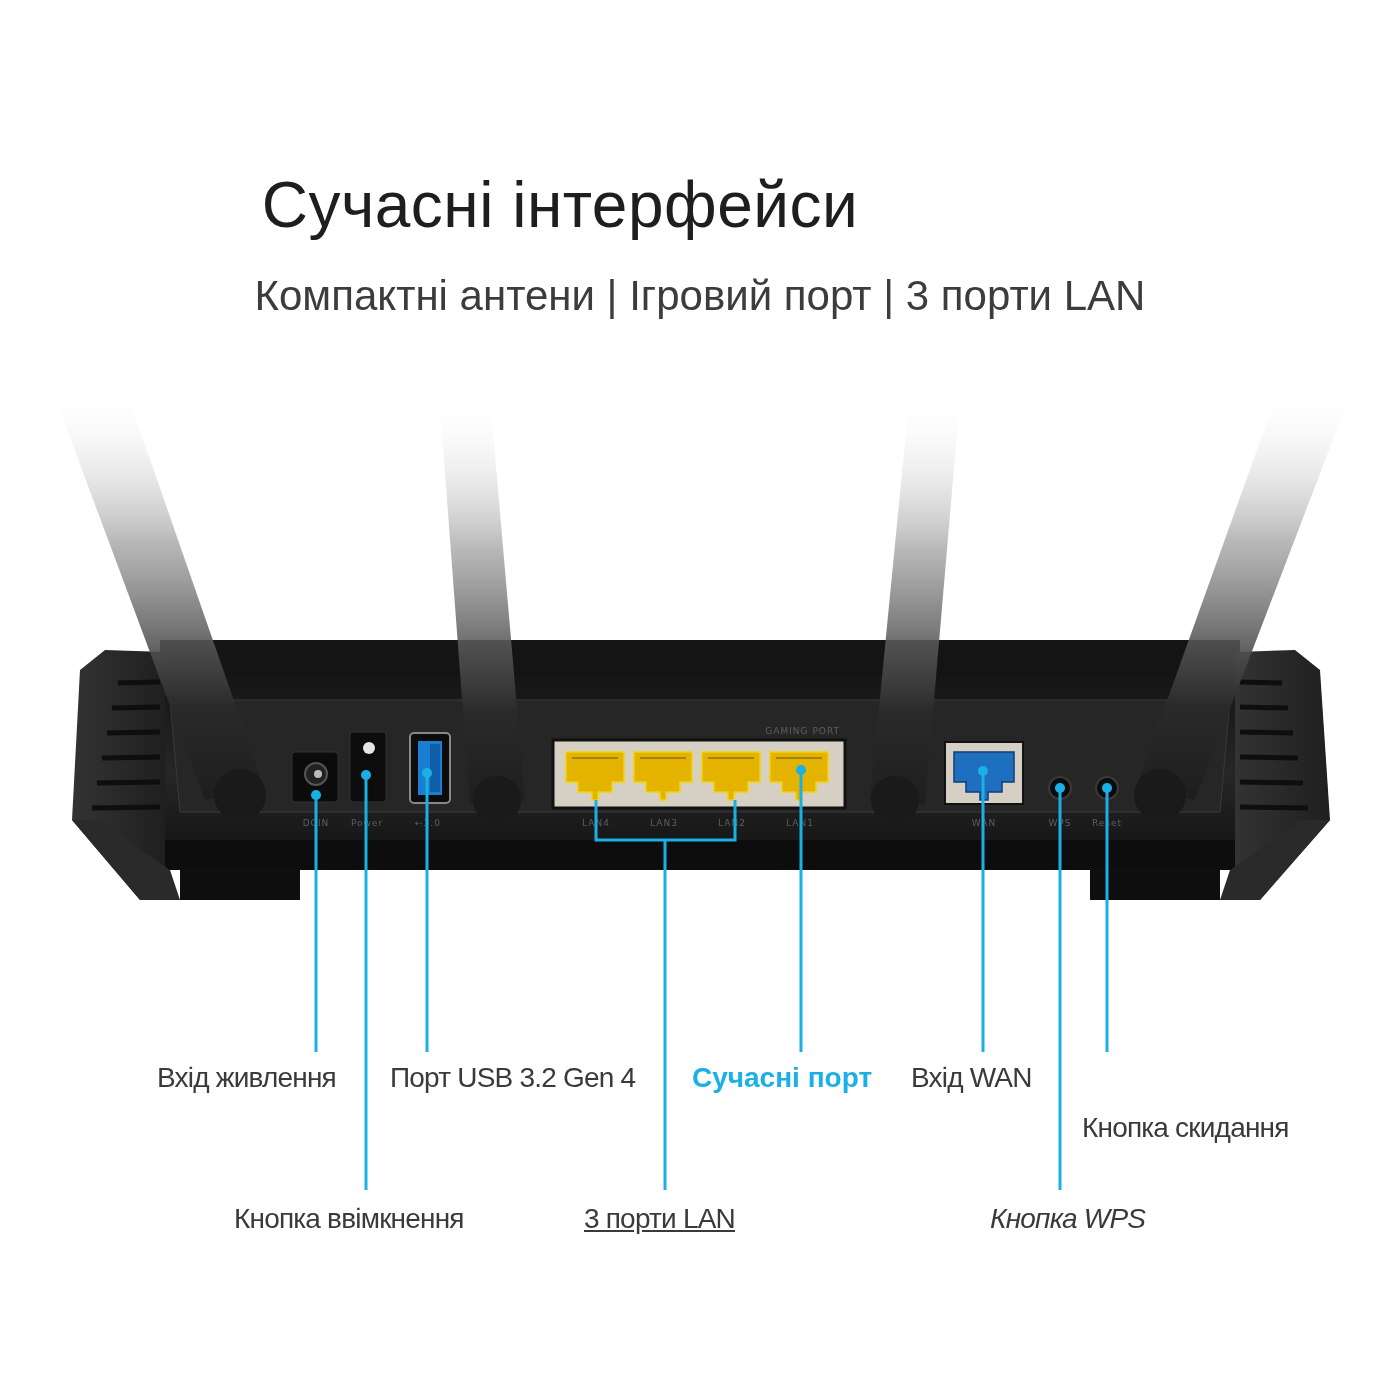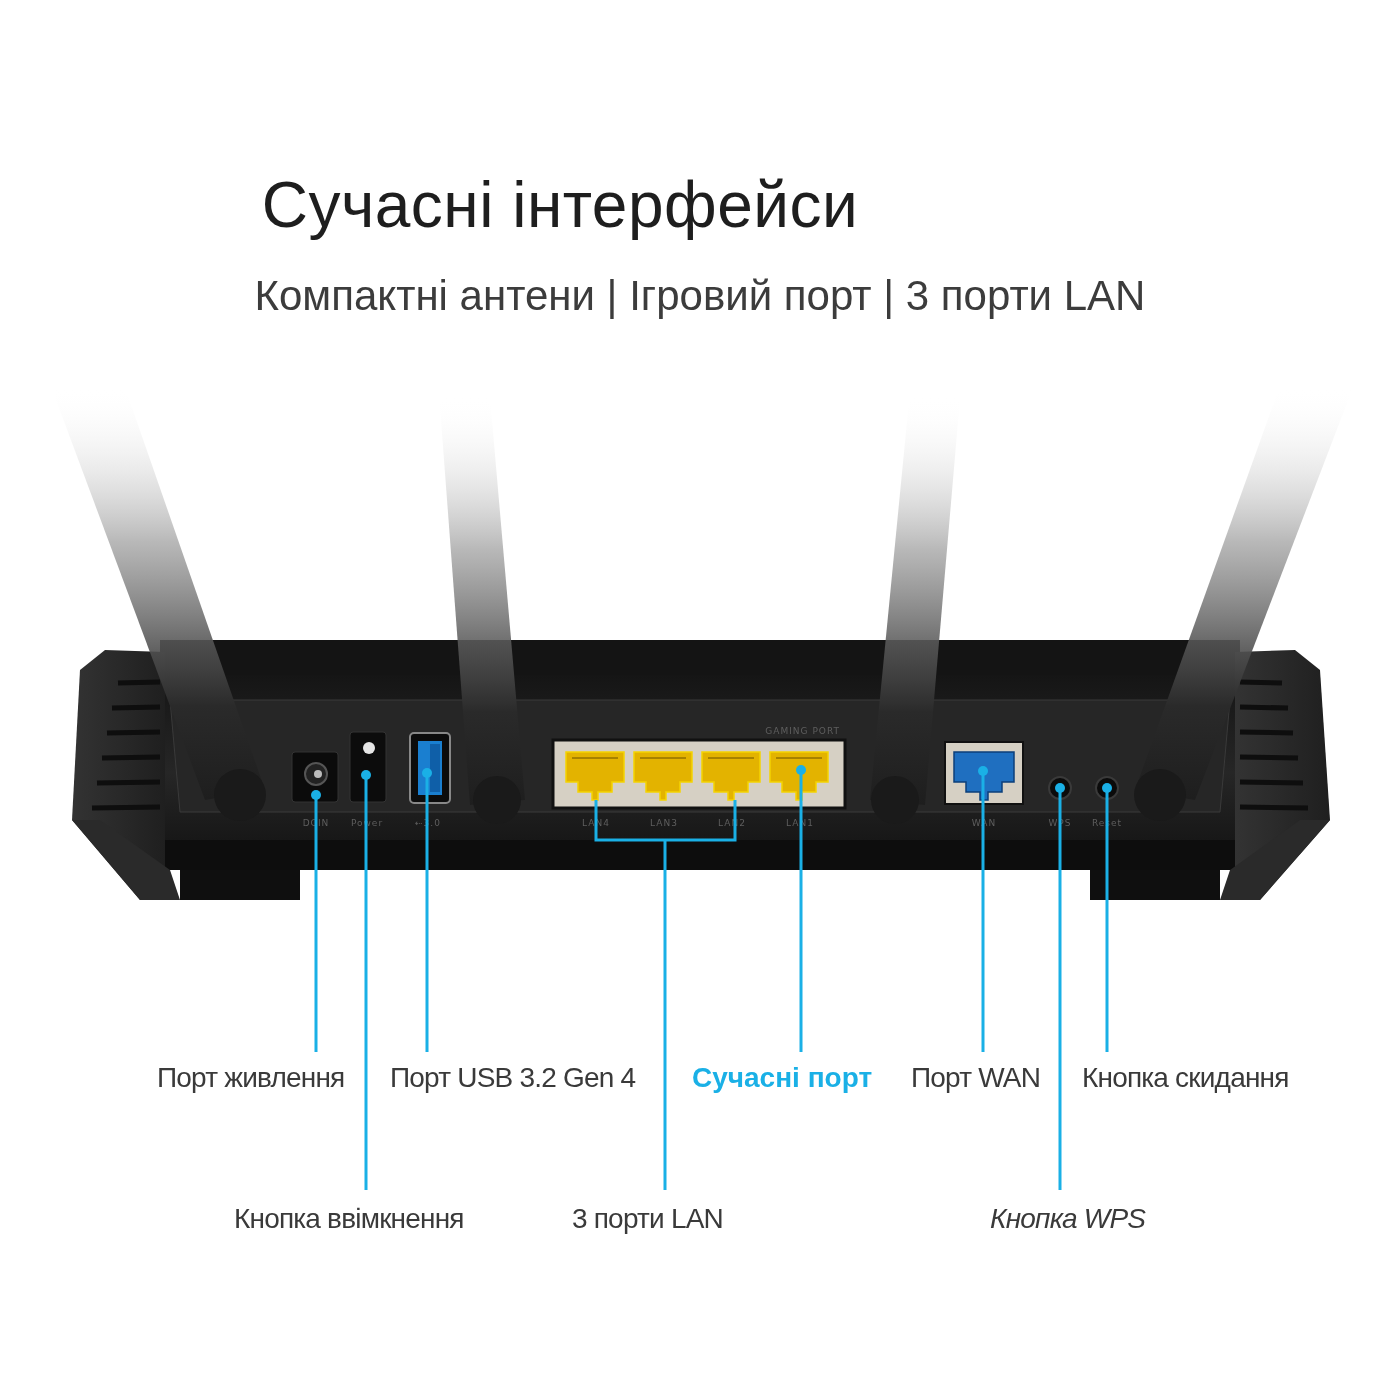--- a/index.html
+++ b/index.html
@@ -153,20 +153,20 @@
     <circle cx="316" cy="795" r="5"></circle>
     <circle cx="366" cy="775" r="5"></circle>
     <circle cx="427" cy="773" r="5"></circle>
     <circle cx="801" cy="770" r="5"></circle>
     <circle cx="983" cy="771" r="5"></circle>
     <circle cx="1060" cy="788" r="5"></circle>
     <circle cx="1107" cy="788" r="5"></circle>
   </g>
 </svg>
 
-<div class="label" style="left:157px;top:1062px;">Порт живлення</div>
+<div class="label" style="left:157px;top:1062px;">Вхід живлення</div>
 <div class="label" style="left:390px;top:1062px;">Порт USB 3.2 Gen 4</div>
 <div class="label accent" style="left:692px;top:1062px;">Сучасні порт</div>
-<div class="label" style="left:911px;top:1062px;">Порт WAN</div>
-<div class="label" style="left:1082px;top:1062px;">Кнопка скидання</div>
+<div class="label" style="left:911px;top:1062px;">Вхід WAN</div>
+<div class="label" style="left:1082px;top:1112px;">Кнопка скидання</div>
 <div class="label" style="left:234px;top:1203px;">Кнопка ввімкнення</div>
-<div class="label" style="left:572px;top:1203px;">3 порти LAN</div>
+<div class="label" style="left:584px;top:1203px;text-decoration:underline;">3 порти LAN</div>
 <div class="label" style="left:990px;top:1203px;font-style:italic;">Кнопка WPS</div>
 
 </body></html>

